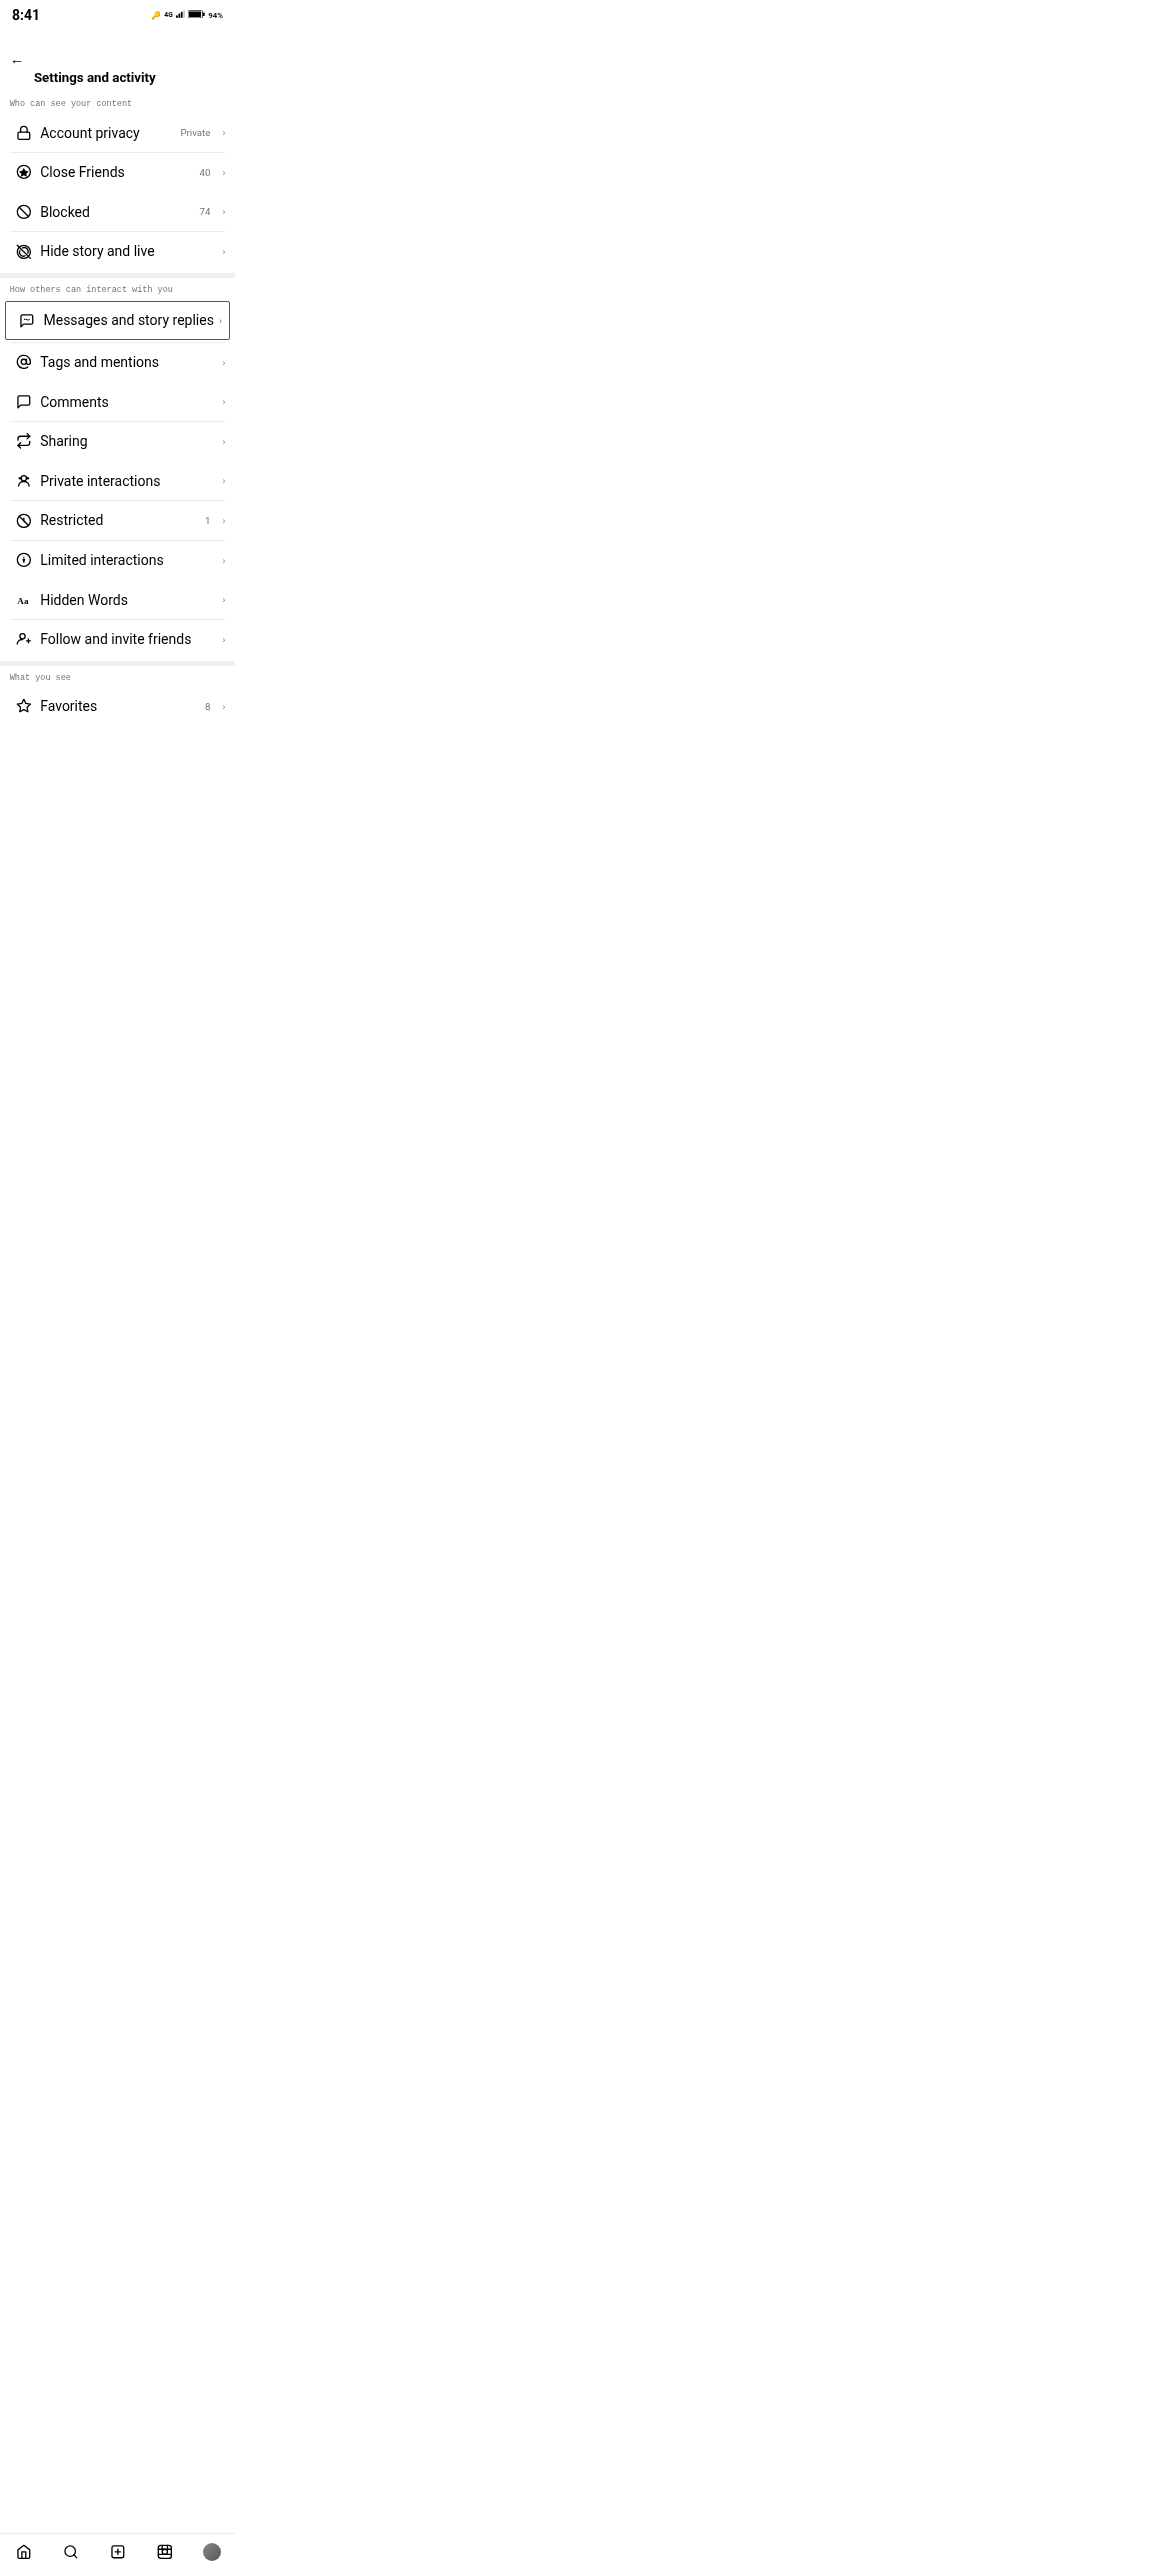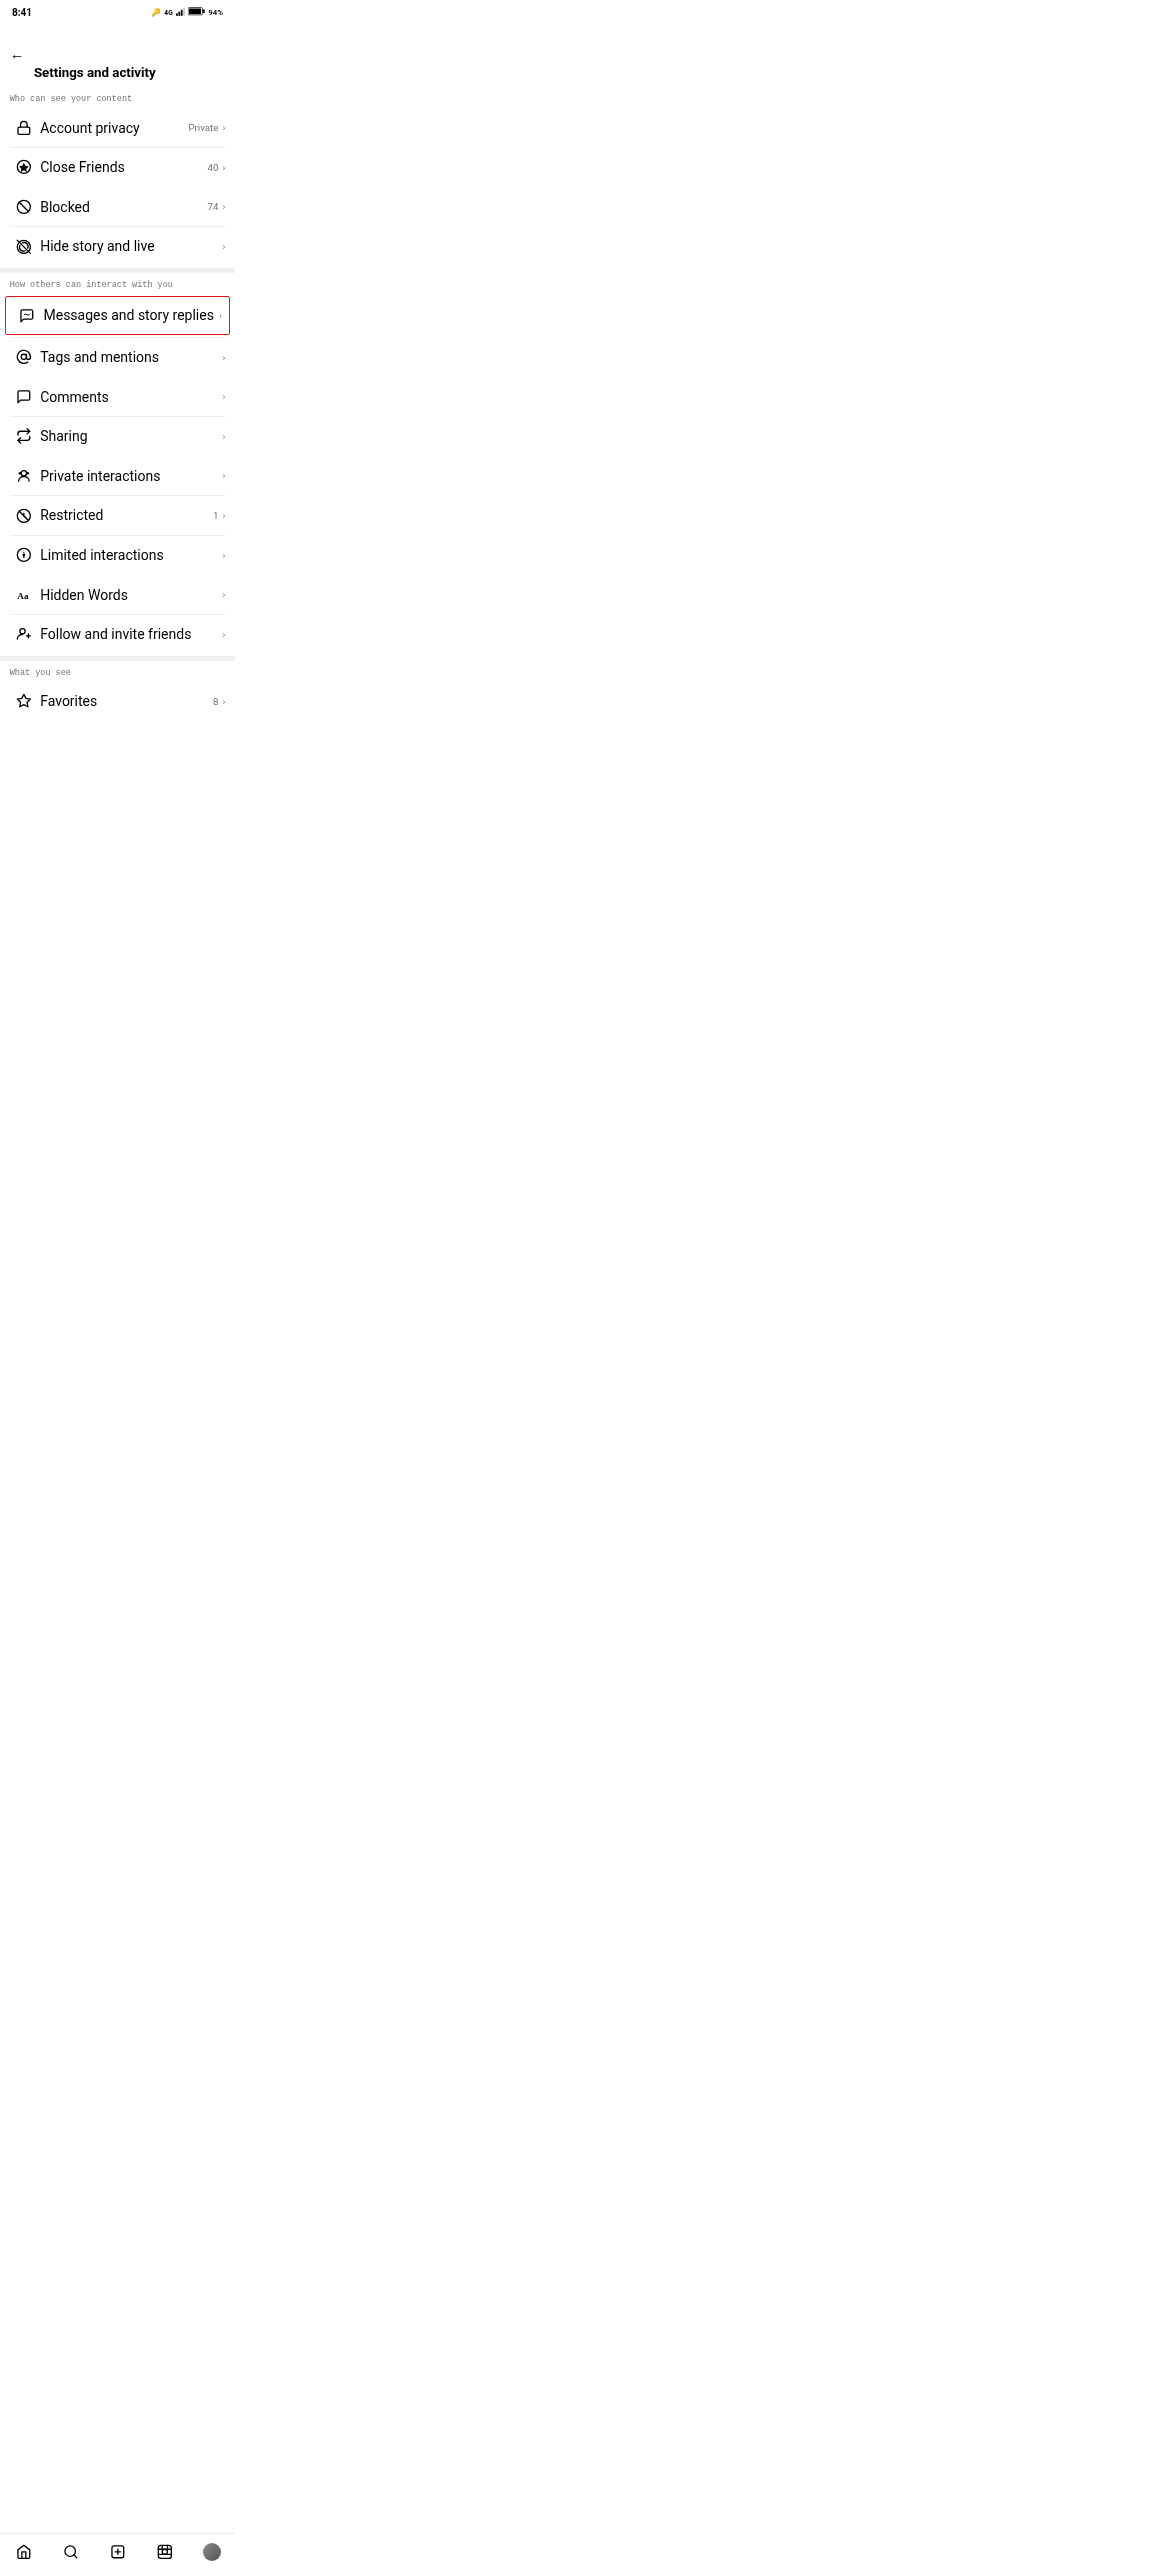--- a/index.html
+++ b/index.html
@@ -15,21 +15,21 @@
 
     
     .status-bar {
       display: flex;
       justify-content: space-between;
       align-items: center;
       padding: 7.2px 12px 4.8px;
       font-size: 9px;
       font-weight: 600;
     }
-    .status-left { font-weight: 700; font-size: 10px; text-align: center; }
+    .status-left { font-weight: 700; font-size: 14px; text-align: center; }
     .status-right {
       display: flex;
       align-items: center;
       gap: 3px;
       font-size: 7.8px;
       font-weight: 600;
     }
 
     
     .header {
@@ -91,21 +91,21 @@
 
     .menu-text {
       flex: 1;
       font-size: 14px;
       color: #000;
       font-weight: 400;
     }
 
     .menu-right {
       display: flex;
-      gap: 4px;
+      gap: 12px;
       color: #737373;
       font-size: 9.7px;
     }
     .chevron {
       font-size: 9.7px;
       color: #737373;
     }
 
     
     .divider {

